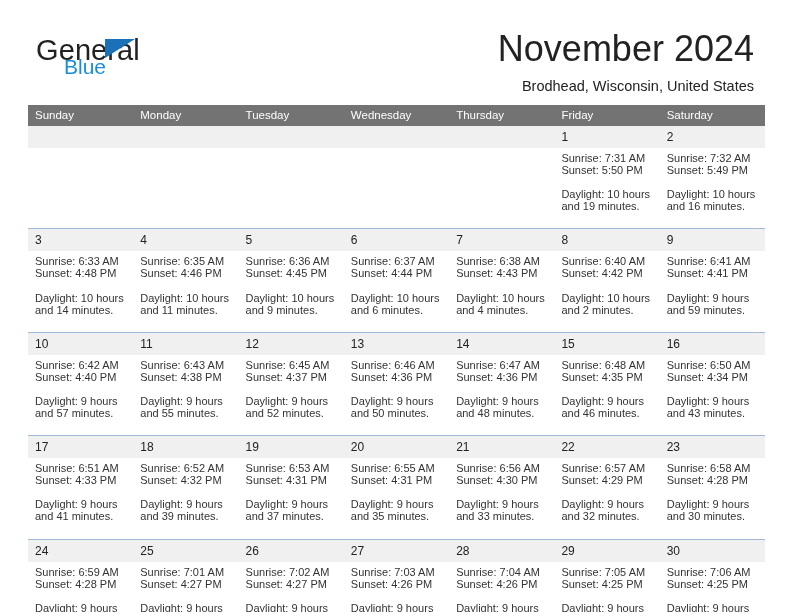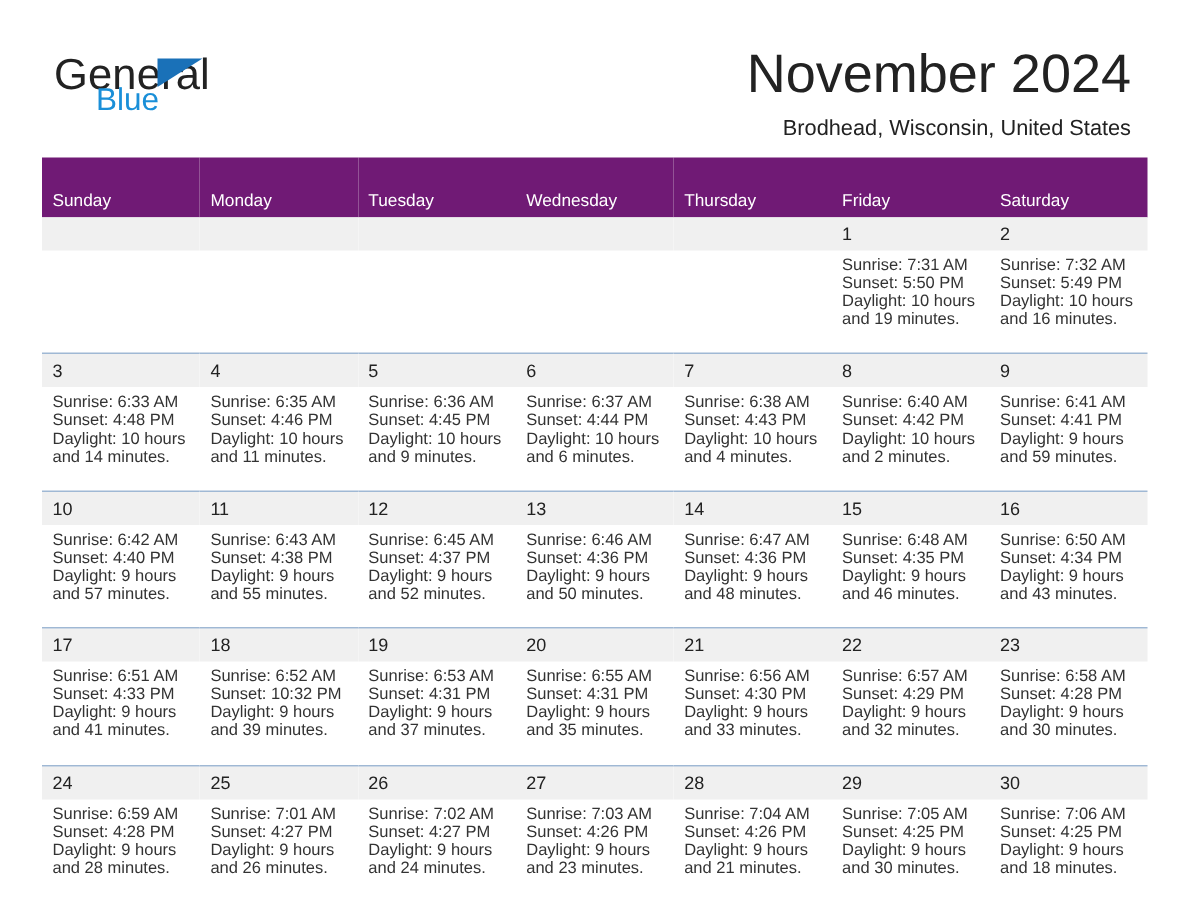--- a/index.html
+++ b/index.html
@@ -86,26 +86,26 @@
   
   .calendar {
     position: absolute;
     left: 28px;
     top: 105px;
     width: 737px;
     border-collapse: collapse;
     table-layout: fixed;
   }
   .calendar th {
-    background: #701a75;
+    background: #737373;
     color: #ffffff;
     font-size: 11.5px;
     font-weight: normal;
     text-align: left;
-    padding: 23px 0 5px 7px;
+    padding: 4px 0 5px 7px;
     height: 11px;
     border: none;
   }
   .calendar td {
     width: 105.28px;
     height: 74px;
     vertical-align: top;
     padding: 0;
     border: none;
     border-top: 1px solid #9fb8d4;
@@ -130,20 +130,21 @@
     padding: 4px 6px 16px 7px;
     font-size: 11px;
     line-height: 12.1px;
     color: #333333;
   }
   .info div {
     white-space: nowrap;
   }
   .info .dl {
     white-space: normal;
+    margin-top: 12px;
   }
 </style>
 </head>
 <body>
 
 <div class="page">
 
   <div class="header">
 
     <div class="logo">
@@ -327,21 +328,21 @@
             <div class="info">
               <div>Sunrise: 6:51 AM</div>
               <div>Sunset: 4:33 PM</div>
               <div class="dl">Daylight: 9 hours and 41 minutes.</div>
             </div>
           </td>
           <td>
             <span class="daynum">18</span>
             <div class="info">
               <div>Sunrise: 6:52 AM</div>
-              <div>Sunset: 10:32 PM</div>
+              <div>Sunset: 4:32 PM</div>
               <div class="dl">Daylight: 9 hours and 39 minutes.</div>
             </div>
           </td>
           <td>
             <span class="daynum">19</span>
             <div class="info">
               <div>Sunrise: 6:53 AM</div>
               <div>Sunset: 4:31 PM</div>
               <div class="dl">Daylight: 9 hours and 37 minutes.</div>
             </div>

